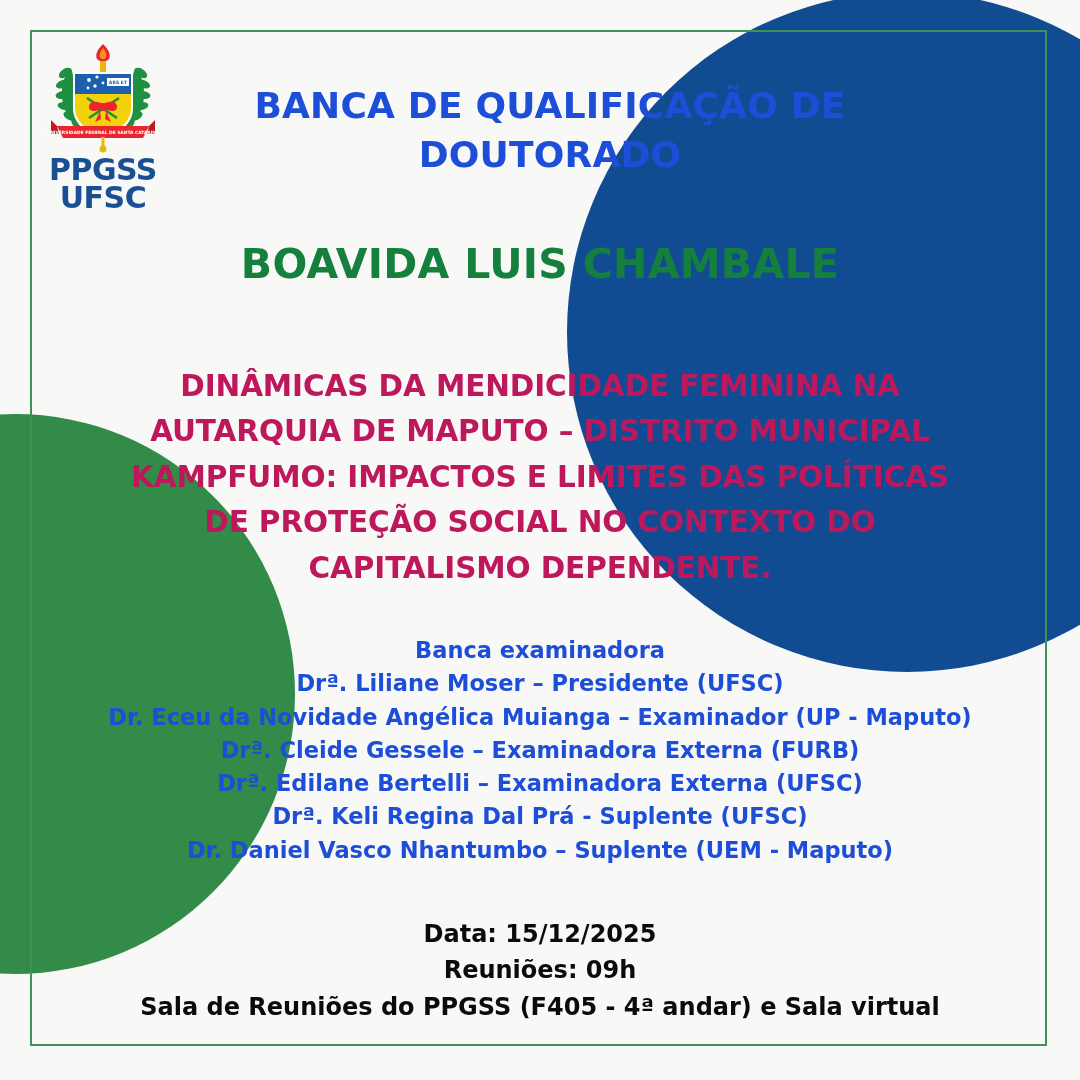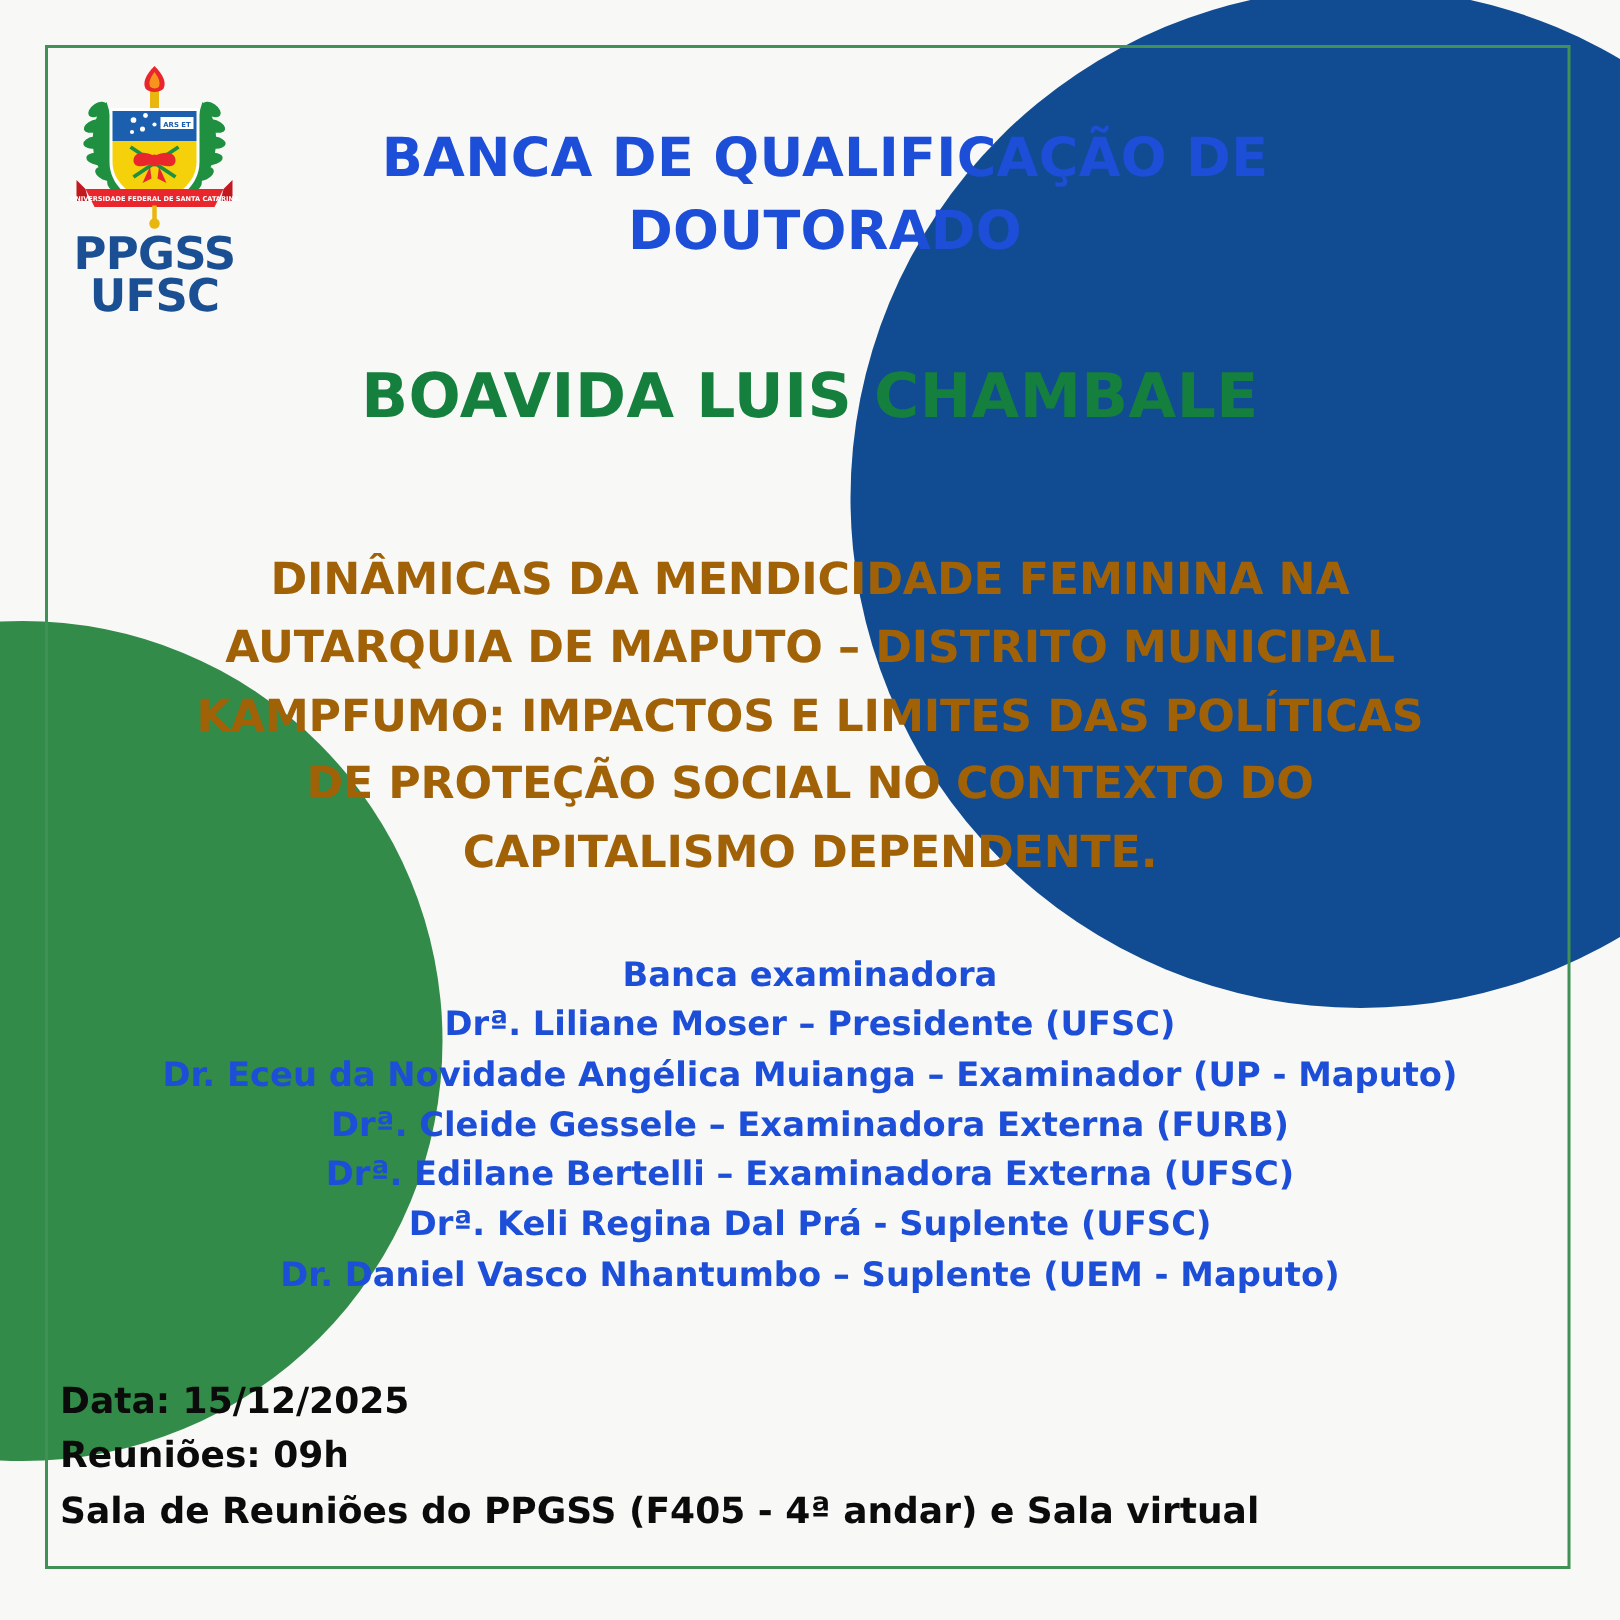--- a/index.html
+++ b/index.html
@@ -119,21 +119,21 @@
   #thesis-title {
     position: absolute;
     left: 106px;
     top: 364px;
     width: 868px;
     text-align: center;
     font-family: "DejaVu Sans", sans-serif;
     font-weight: bold;
     font-size: 29.5px;
     line-height: 1.54;
-    color: #a16207;
+    color: #be185d;
     letter-spacing: -0.1px;
   }
 
   
   #board {
     position: absolute;
     left: 40px;
     top: 634px;
     width: 1000px;
     text-align: center;
@@ -144,21 +144,21 @@
     color: #1d4ed8;
   }
   #board .member { display: block; }
 
   
   #session {
     position: absolute;
     left: 40px;
     top: 916px;
     width: 1000px;
-    text-align: left;
+    text-align: center;
     font-family: "DejaVu Sans", sans-serif;
     font-weight: bold;
     font-size: 24px;
     line-height: 1.52;
     color: #0b0b0b;
   }
   #session .line { display: block; }
 </style>
 </head>
 <body>

